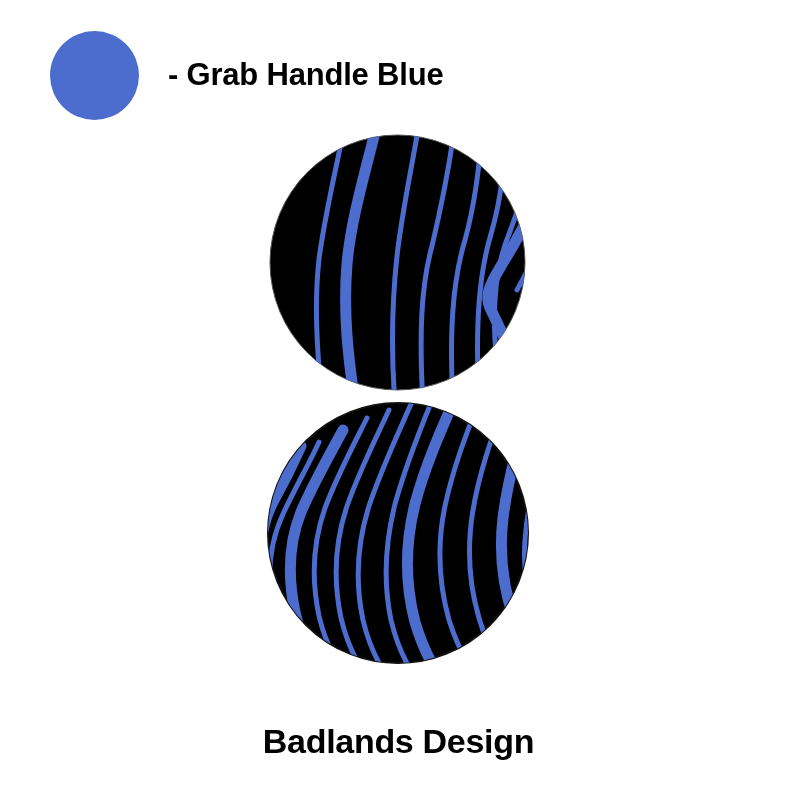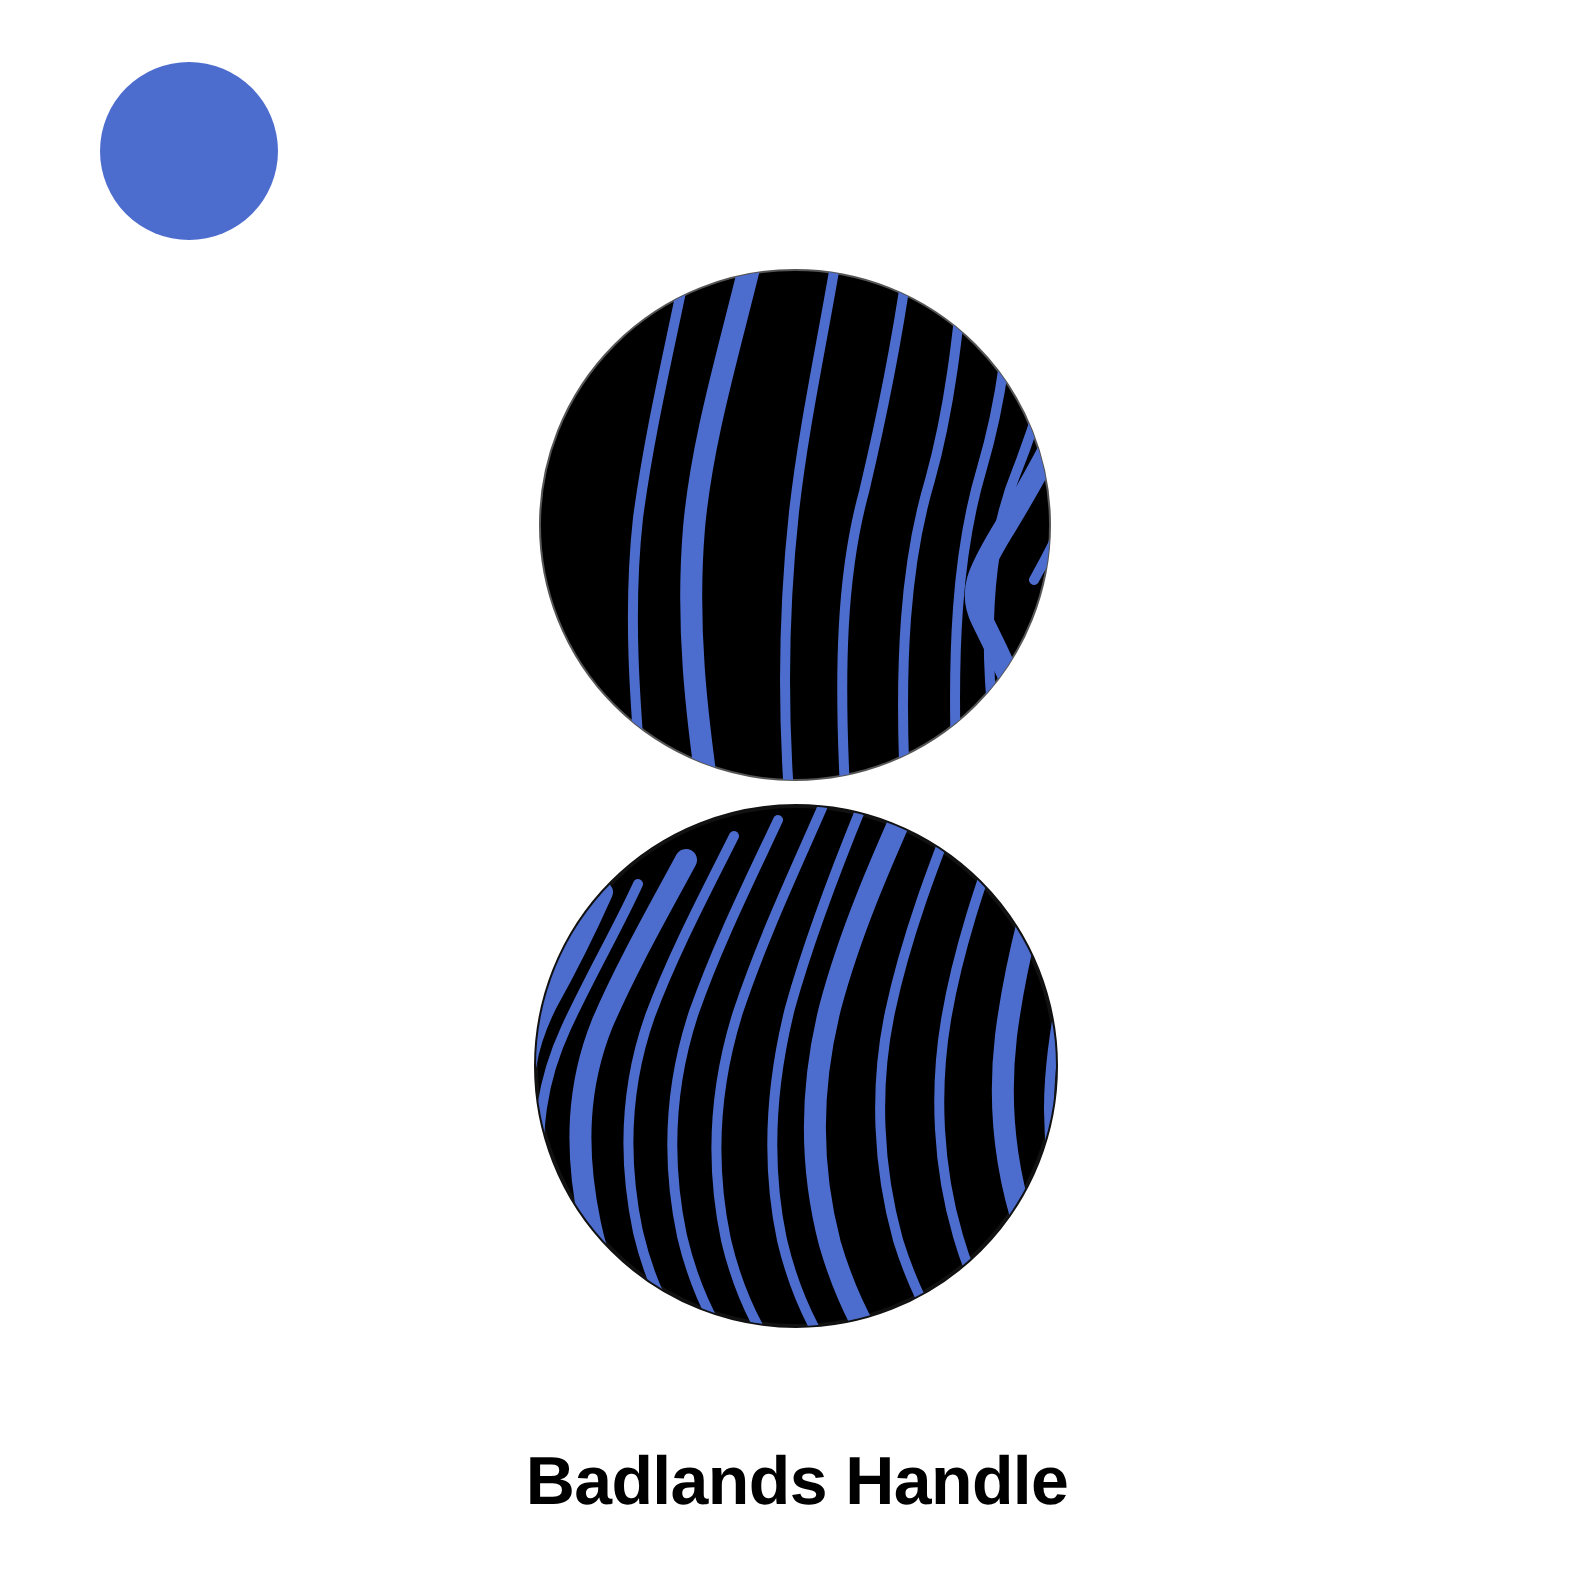--- a/index.html
+++ b/index.html
@@ -82,20 +82,21 @@
     font-family: "Liberation Sans", sans-serif;
   }
 </style>
 </head>
 <body>
 
 <div id="stage">
 
   <div id="legend">
     <div id="swatch" style="background: rgb(77, 109, 206);"></div>
+    <div id="legend-label">- Grab Handle Blue</div>
   </div>
 
   <svg id="circle-top" class="art-circle" viewBox="0 0 257 257">
     <defs>
       <clipPath id="clipTop">
         <circle cx="128.5" cy="128.5" r="127.5"></circle>
       </clipPath>
     </defs>
     <circle cx="128.5" cy="128.5" r="127.5" fill="#000000" stroke="#555555" stroke-width="1"></circle>
     <g clip-path="url(#clipTop)" fill="none" stroke="#4d6dce" stroke-linecap="round" stroke-linejoin="round">
@@ -127,15 +128,15 @@
       <path d="M 144 2 C 130 34, 114 68, 102 104 C 90 142, 88 180, 96 218 C 104 252, 118 274, 132 290" stroke-width="5" stroke="#4d6dce"></path>
       <path d="M 166 -4 C 152 30, 138 66, 128 102 C 118 142, 116 180, 124 218 C 132 252, 146 274, 160 292" stroke-width="5" stroke="#4d6dce"></path>
       <path d="M 190 -8 C 174 28, 158 64, 148 102 C 138 142, 138 182, 148 220 C 158 254, 172 276, 186 292" stroke-width="11" stroke="#4d6dce"></path>
       <path d="M 214 -6 C 200 30, 186 66, 178 104 C 170 142, 172 182, 182 218 C 192 250, 206 272, 220 288" stroke-width="5" stroke="#4d6dce"></path>
       <path d="M 236 4 C 224 38, 212 72, 206 108 C 200 144, 202 182, 212 216 C 220 244, 232 264, 244 280" stroke-width="5" stroke="#4d6dce"></path>
       <path d="M 258 20 C 248 52, 240 84, 236 116 C 232 150, 236 184, 246 214" stroke-width="11" stroke="#4d6dce"></path>
       <path d="M 274 54 C 266 82, 260 110, 258 138 C 256 166, 260 192, 268 216" stroke-width="5" stroke="#4d6dce"></path>
     </g>
   </svg>
 
-  <div id="brand">Badlands Handle</div>
+  <div id="brand">Badlands Design</div>
 
 </div>
 
 </body></html>

